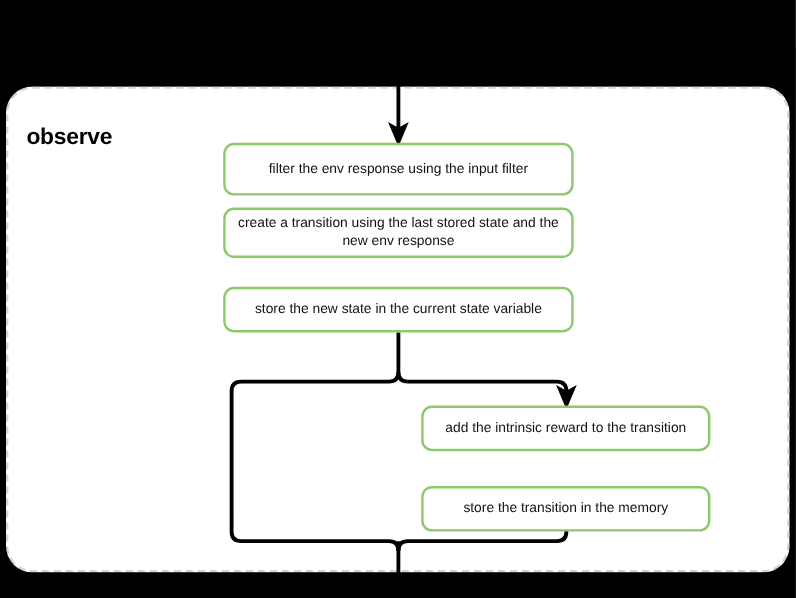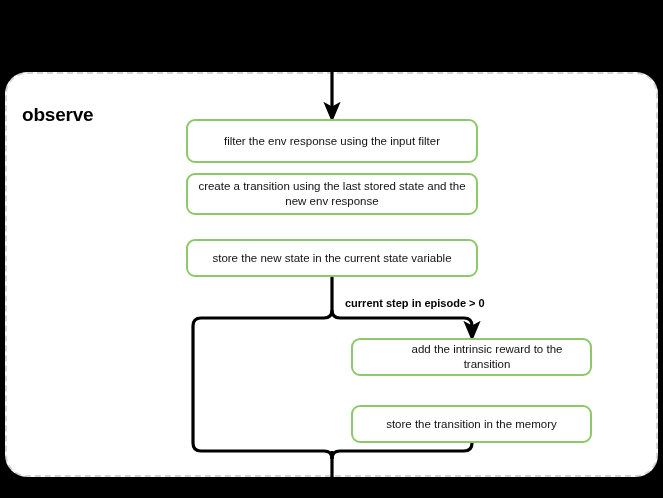--- a/index.html
+++ b/index.html
@@ -109,23 +109,22 @@
   </div>
 
   <div class="node" style="left:186px; top:199px; width:292px; height:38px;">
     <span>store the new state in the current state variable</span>
   </div>
 
   <div class="node" style="left:186px; top:133px; width:292px; height:42px;">
     <span>create a transition using the last stored state and the new env response</span>
   </div>
 
-  <div class="node" style="left:351px; top:298px; width:241px; height:38px;padding-left:41px;">
+  <div class="node" style="left:351px; top:298px; width:241px; height:38px;">
     <span>add the intrinsic reward to the transition</span>
   </div>
 
   <div class="node" style="left:351px; top:365px; width:241px; height:38px;">
     <span>store the transition in the memory</span>
   </div>
 
-  <div class="edge-label" style="left:345px; top:257px;">current step in episode &gt; 0</div>
 
 </div>
 
 </body></html>

